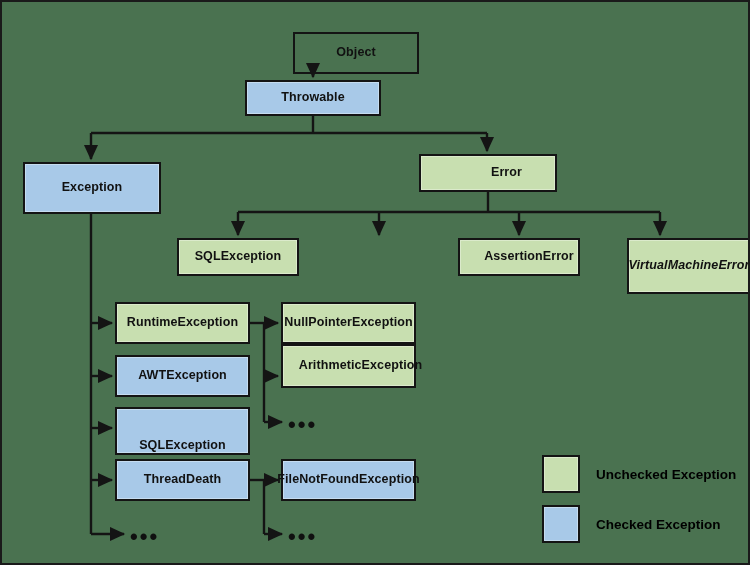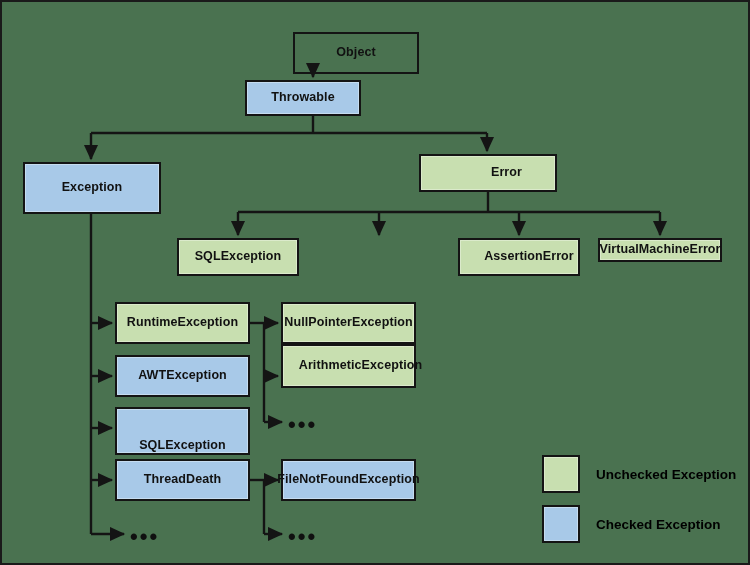--- a/index.html
+++ b/index.html
@@ -116,42 +116,42 @@
       <path d="M262,478 L262,532"></path>
       <path d="M262,478 L276,478" marker-end="url(#arrow)"></path>
       <path d="M262,532 L280,532" marker-end="url(#arrow)"></path>
     </g>
   </svg>
 
   <div class="node plain" style="left:243px;top:30px;width:126px;height:42px;margin-left:48px;">
     <span>Object</span>
   </div>
 
-  <div class="node blue" style="left:243px;top:78px;width:116px;height:36px;">
+  <div class="node blue" style="left:243px;top:78px;width:136px;height:36px;">
     <span>Throwable</span>
   </div>
 
   <div class="node blue" style="left:21px;top:160px;width:138px;height:52px;">
     <span>Exception</span>
   </div>
 
   <div class="node green" style="left:417px;top:152px;width:138px;height:38px;padding-left:37px;">
     <span>Error</span>
   </div>
 
   <div class="node green" style="left:175px;top:236px;width:122px;height:38px;">
     <span>SQLException</span>
   </div>
 
 
   <div class="node green" style="left:456px;top:236px;width:122px;height:38px;padding-left:20px;">
     <span>AssertionError</span>
   </div>
 
-  <div class="node green" style="left:596px;top:236px;width:124px;height:24px;">
+  <div class="node green" style="left:625px;top:236px;width:124px;height:56px;font-style:italic;">
     <span>VirtualMachineError</span>
   </div>
 
   <div class="node green" style="left:113px;top:300px;width:135px;height:42px;">
     <span>RuntimeException</span>
   </div>
 
   <div class="node blue" style="left:113px;top:353px;width:135px;height:42px;">
     <span>AWTException</span>
   </div>

